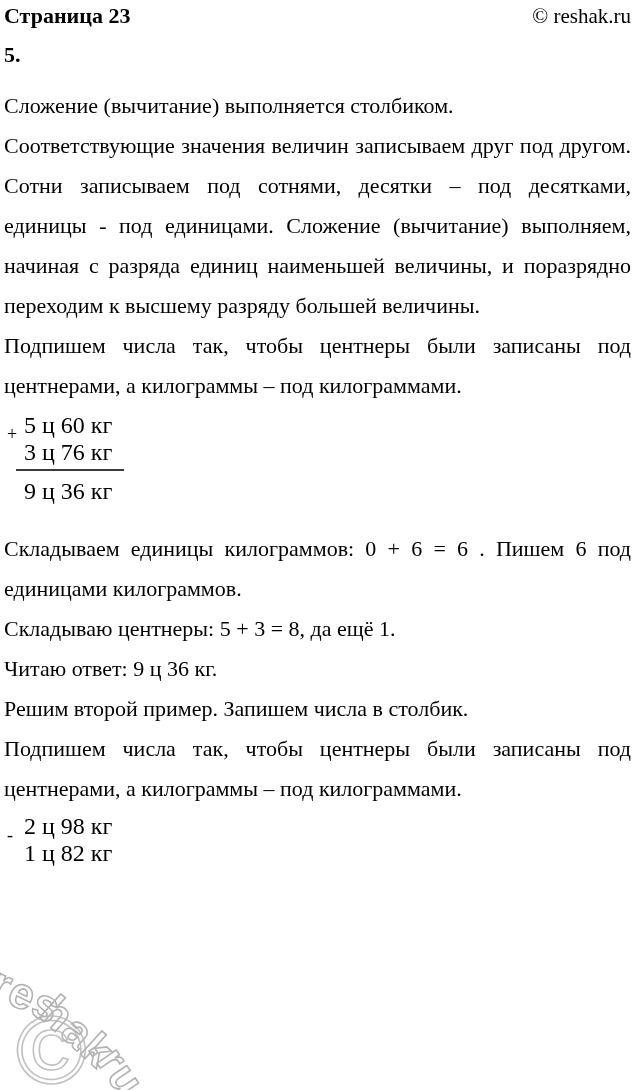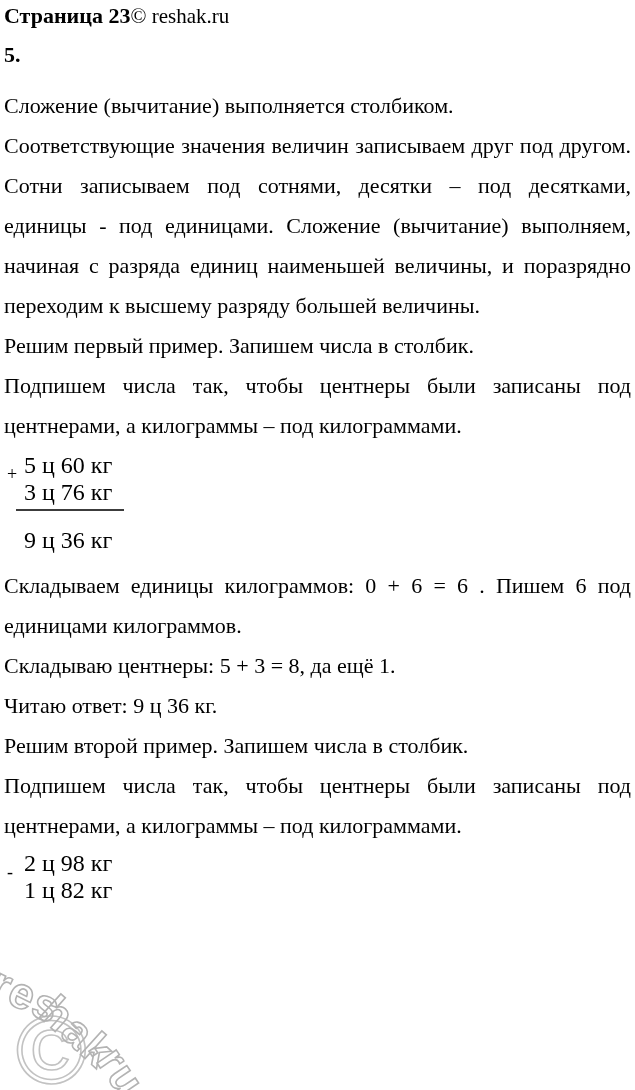--- a/index.html
+++ b/index.html
@@ -37,21 +37,21 @@
     font-size: 96px; line-height: 1;
     color: transparent;
     -webkit-text-stroke: 1.6px #c2c2c2;
   }
   
   .content {
     position: relative; z-index: 1;
     padding: 3px 4px 0 4px;
   }
   .hdr {
-    display: flex; align-items: baseline;
+    display: flex; justify-content: space-between; align-items: baseline;
     line-height: 26px;
   }
   .hdr-left  { font-weight: bold; font-size: 22px; }
   .hdr-right { font-size: 21px; }
   .task-number {
     margin-top: 11px;
     font-weight: bold; font-size: 22px; line-height: 30px;
   }
   p.para {
     font-size: 22px;
@@ -73,21 +73,21 @@
   .colsum .op {
     position: absolute; left: 3px; top: 13px;
     font-size: 18px; line-height: 18px;
   }
   .crow { white-space: nowrap; }
   .crow-underlined {
     border-bottom: 2px solid #3c3c3c;
     width: fit-content;
     padding: 0 12px 3px 8px;
     margin-left: -8px;
-    margin-bottom: 16px;
+    margin-bottom: 7px;
   }
   .colsum-2 { margin-top: 4px; }
 </style>
 </head>
 <body>
 
 <div class="page">
 
   <div class="wm-layer">
     <span class="wm-copyright">©</span>
@@ -102,32 +102,31 @@
       <span class="hdr-left">Страница 23</span>
       <span class="hdr-right">© reshak.ru</span>
     </div>
 
     <div class="task-number">5.</div>
 
     <p class="para" style="margin-top:16px">Сложение (вычитание) выполняется столбиком.</p>
 
     <p class="para j">Соответствующие значения величин записываем друг под другом. Сотни записываем под сотнями, десятки – под десятками, единицы - под единицами. Сложение (вычитание) выполняем, начиная с разряда единиц наименьшей величины, и поразрядно переходим к высшему разряду большей величины.</p>
 
-    <p class="para gap-before">Решим первый пример. Запишем числа в столбик.</p>
 
     <p class="para j">Подпишем числа так, чтобы центнеры были записаны под центнерами, а килограммы – под килограммами.</p>
 
     <div class="colsum">
       <span class="op">+</span>
       <div class="crow">5 ц 60 кг</div>
       <div class="crow crow-underlined">3 ц 76 кг</div>
       <div class="crow">9 ц 36 кг</div>
     </div>
 
-    <p class="para j" style="margin-top:12px">Складываем единицы килограммов: 0 + 6 = 6 . Пишем 6 под единицами килограммов.</p>
+    <p class="para j" style="margin-top:24px">Складываем единицы килограммов: 0 + 6 = 6 . Пишем 6 под единицами килограммов.</p>
     <p class="para j">Складываю центнеры: 5 + 3 = 8, да ещё 1.</p>
     <p class="para j">Читаю ответ: 9 ц 36 кг.</p>
 
     <p class="para gap-before-lg">Решим второй пример. Запишем числа в столбик.</p>
 
     <p class="para j">Подпишем числа так, чтобы центнеры были записаны под центнерами, а килограммы – под килограммами.</p>
 
     <div class="colsum colsum-2">
       <span class="op">-</span>
       <div class="crow">2 ц 98 кг</div>

